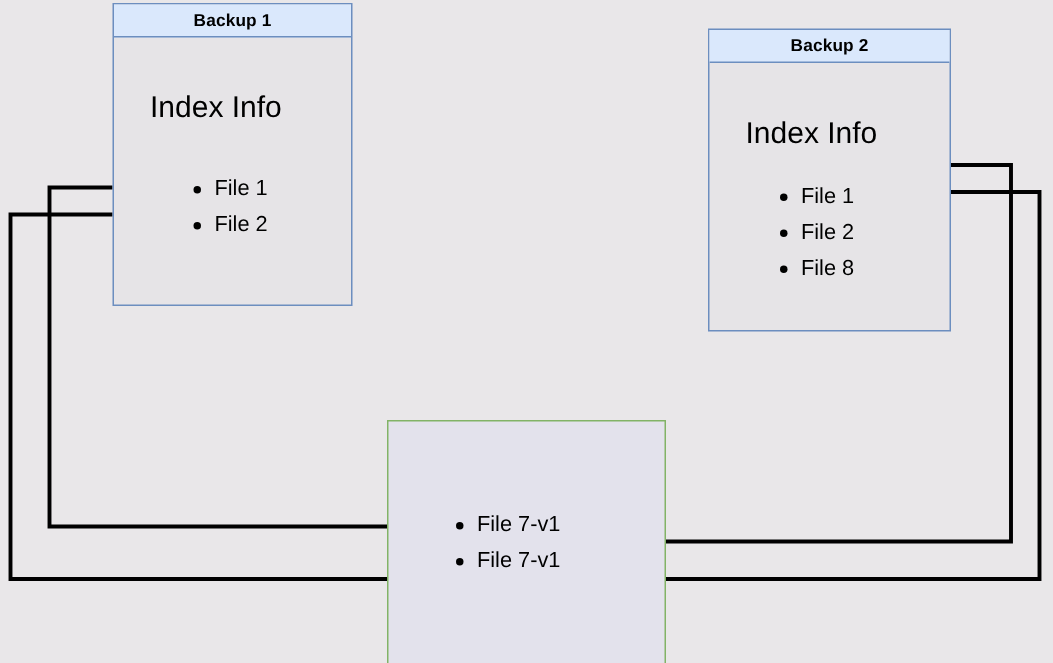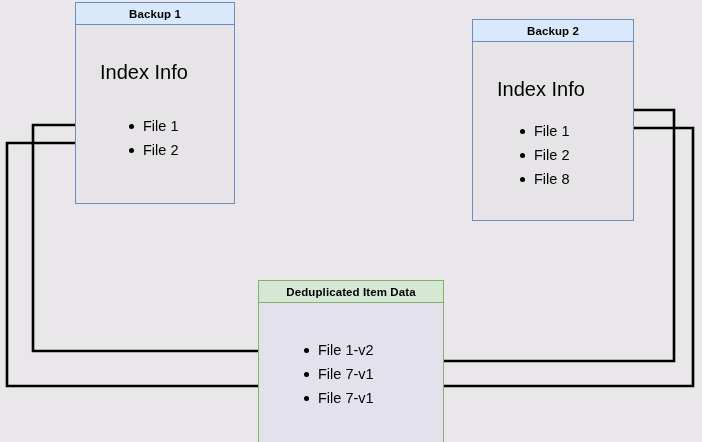--- a/index.html
+++ b/index.html
@@ -138,21 +138,19 @@
     <div class="box-header">Backup 2</div>
     <div class="index-label">Index Info</div>
     <ul class="bullet-list">
       <li>File 1</li>
       <li>File 2</li>
       <li>File 8</li>
     </ul>
   </div>
 
   <div class="box green" id="dedup">
-    <div class="box-header green">Deduplicated Item Data</div>
     <ul class="bullet-list">
-      <li>File 1-v2</li>
       <li>File 7-v1</li>
       <li>File 7-v1</li>
     </ul>
   </div>
 
 </div>
 
 </body></html>

